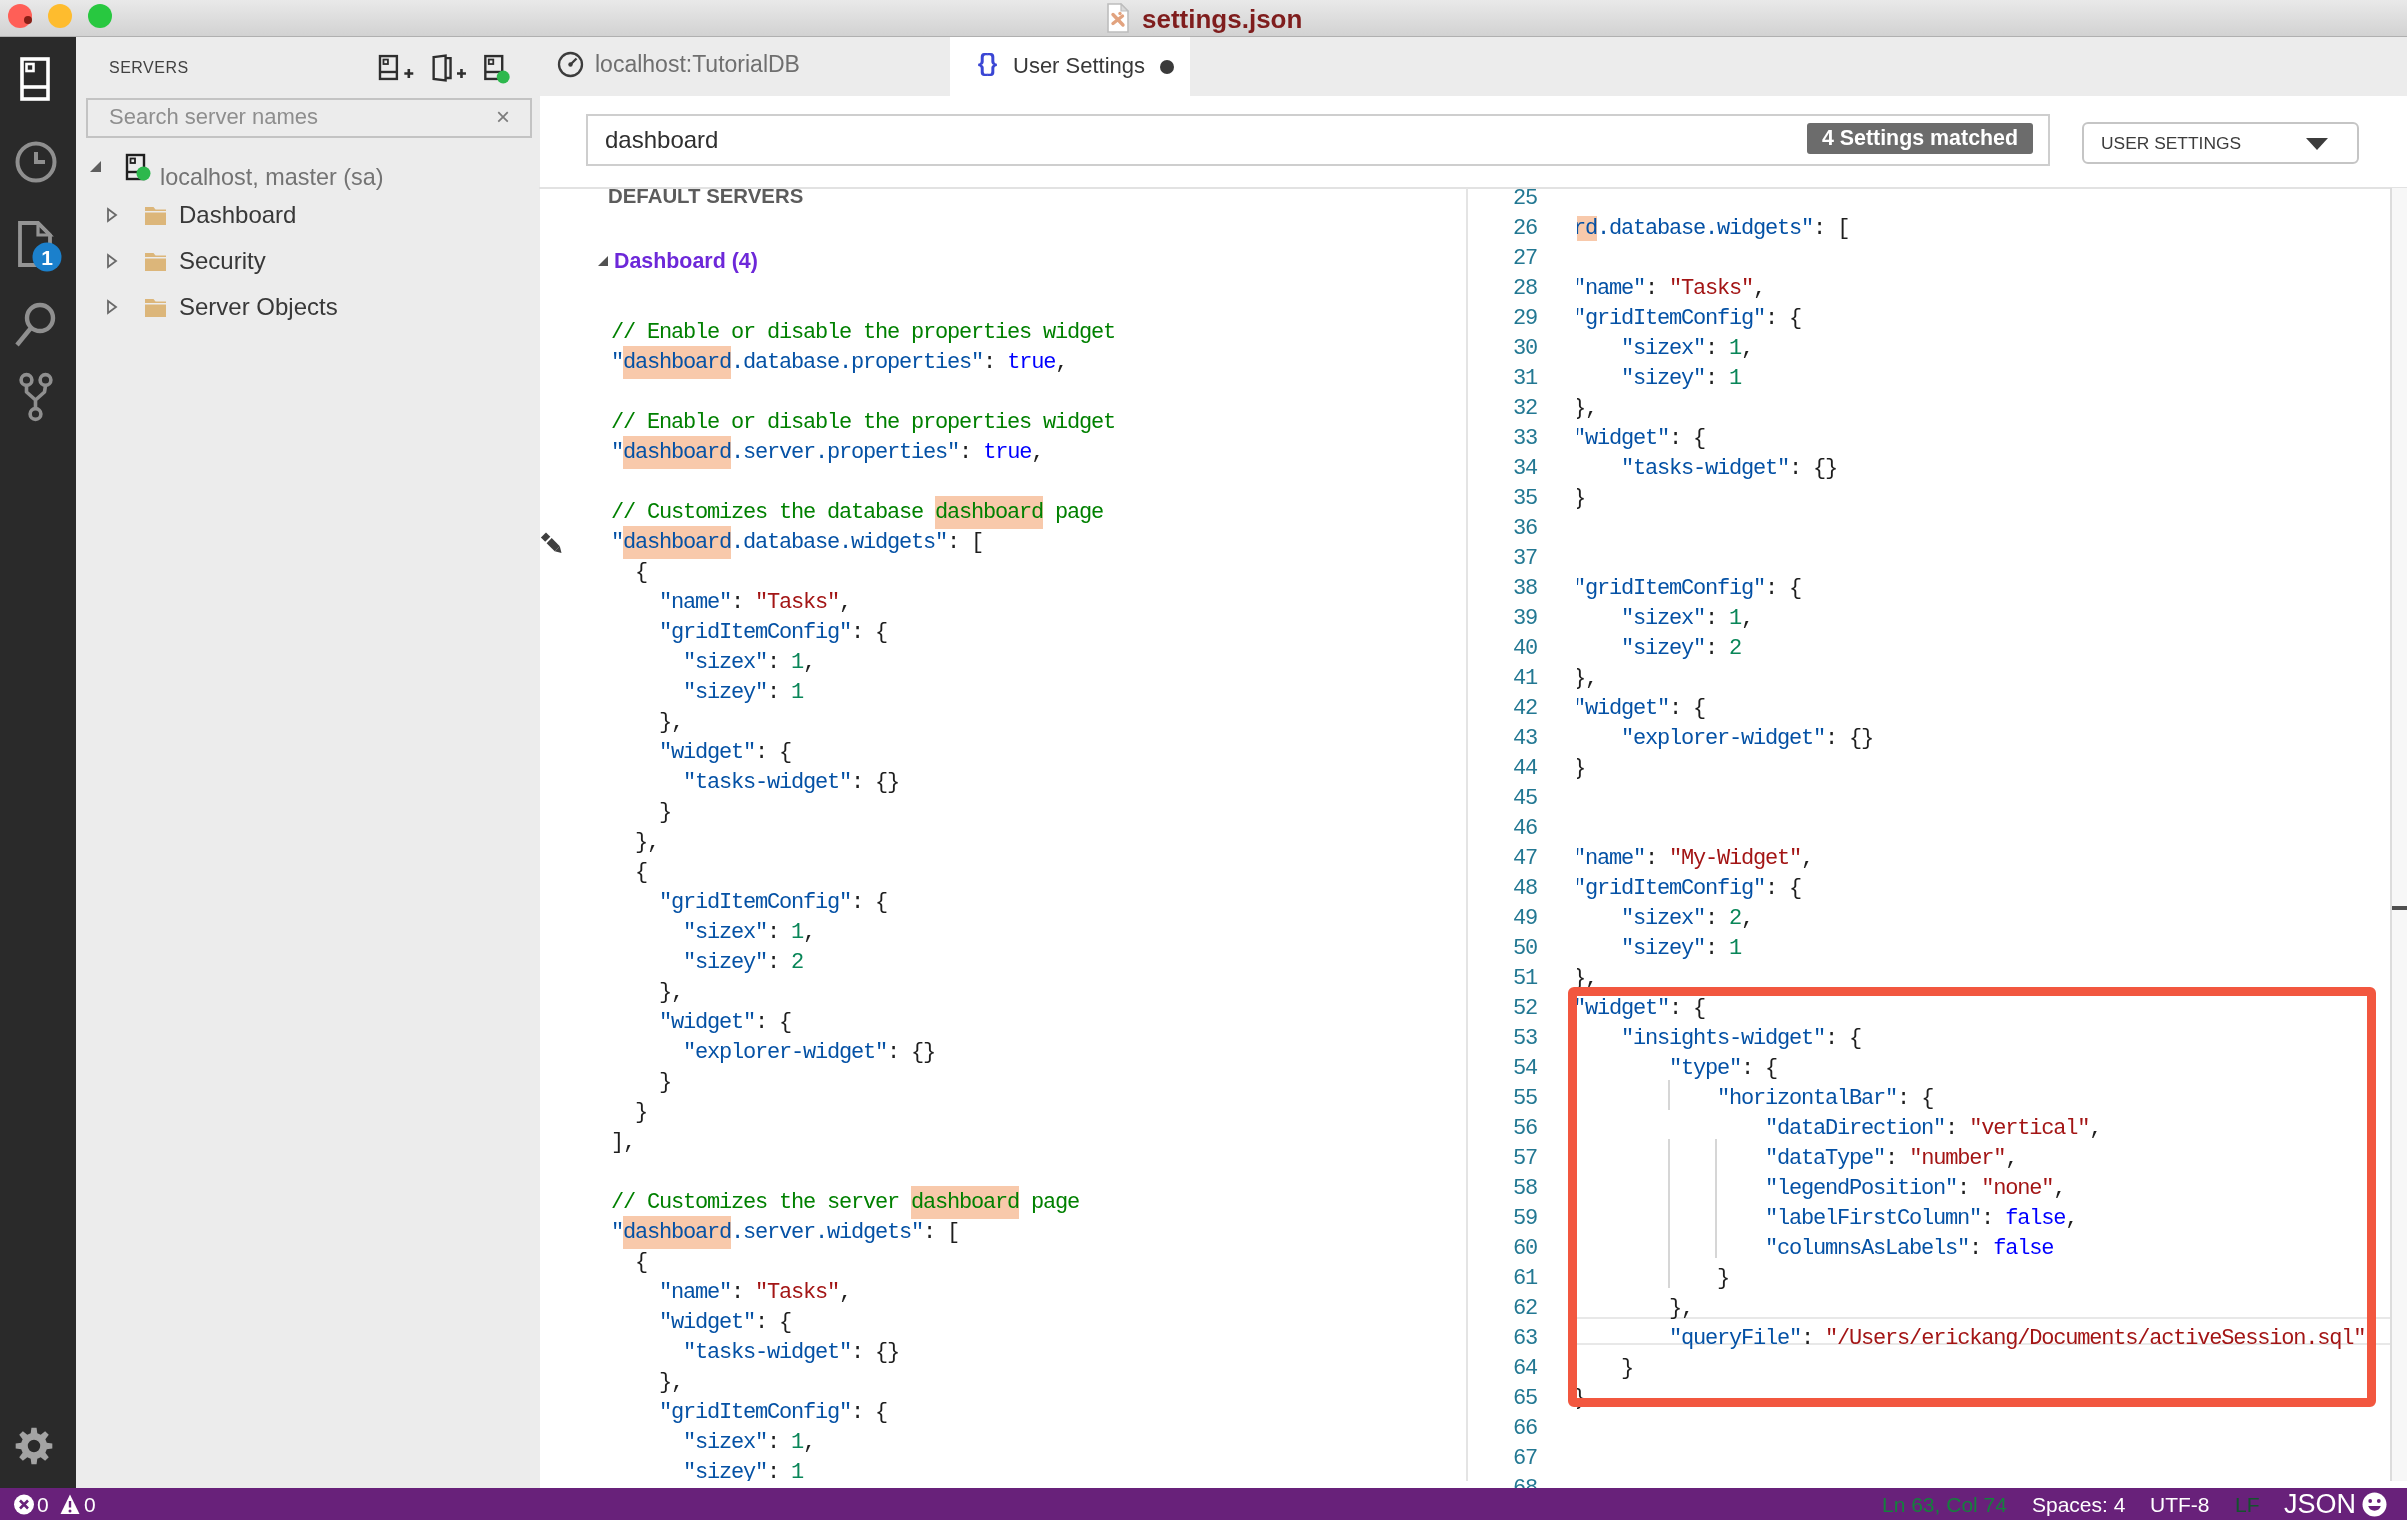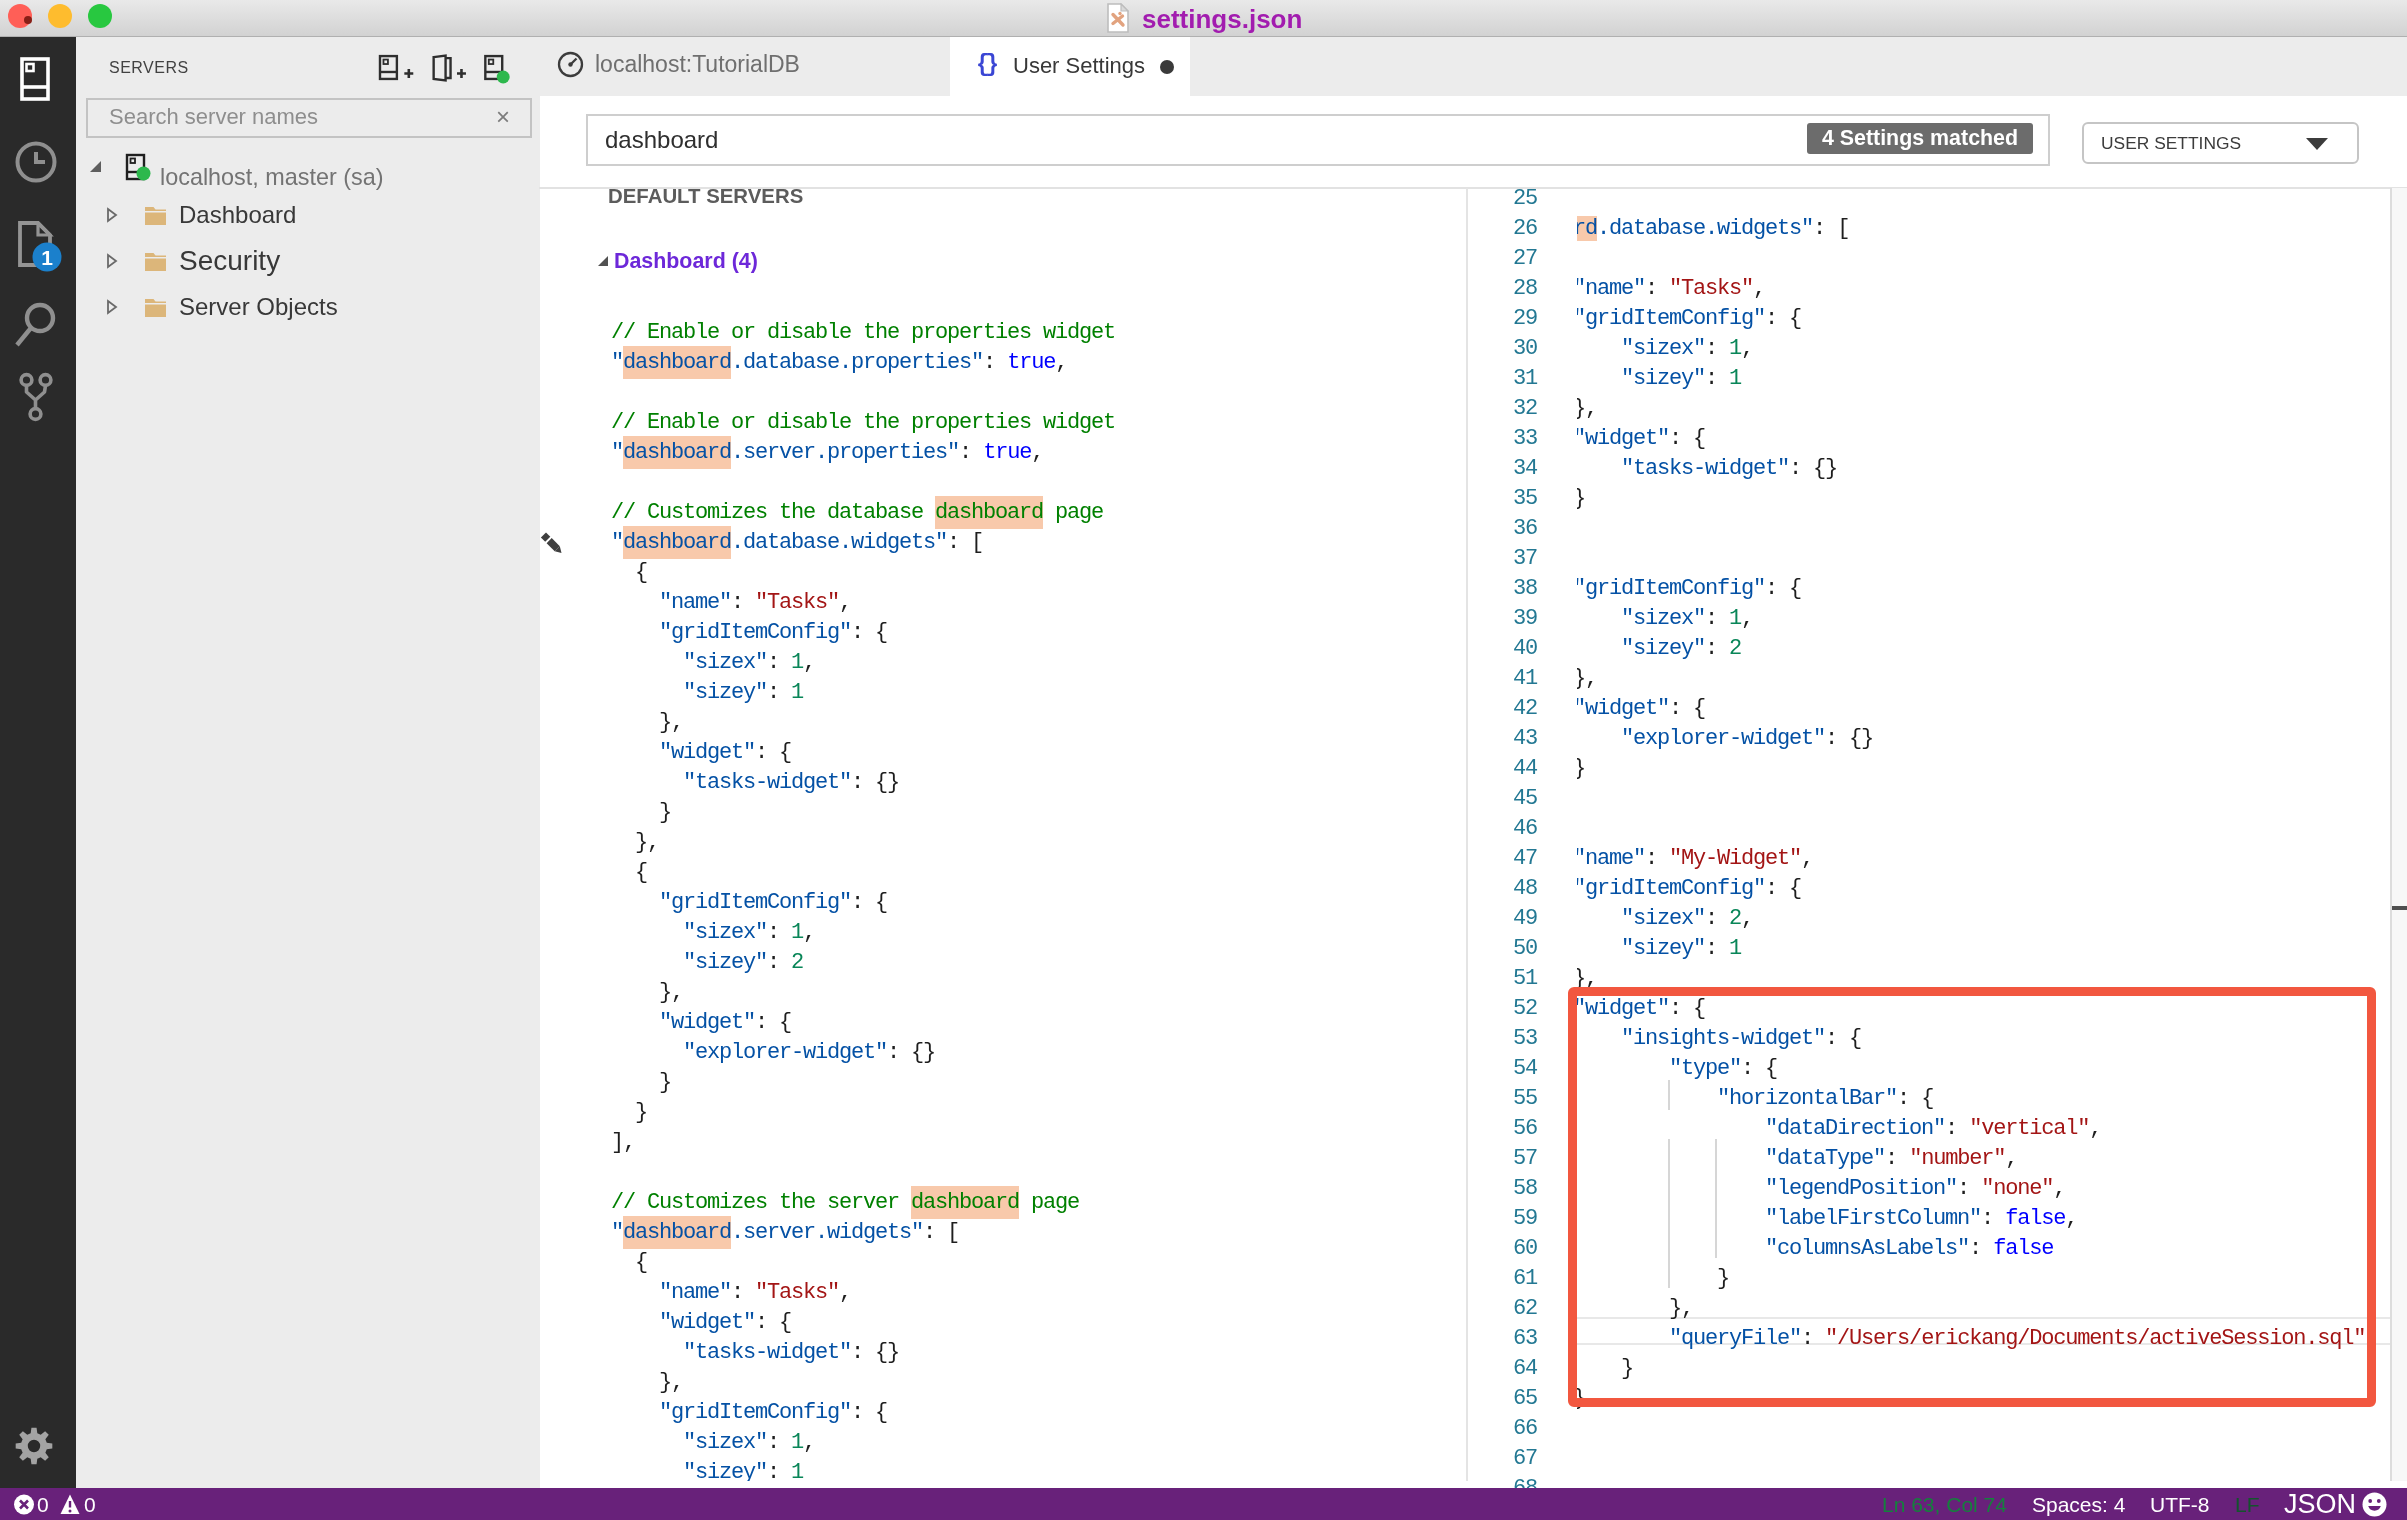--- a/index.html
+++ b/index.html
@@ -14,21 +14,21 @@
     <div class="abs" style="left:16px;top:12px;width:8px;height:8px;border-radius:50%;background:#881f17"></div>
   </div>
 <div class="abs" style="left:48px;top:4px;width:24px;height:24px;border-radius:50%;background:#febc2e"></div>
 <div class="abs" style="left:88px;top:4px;width:24px;height:24px;border-radius:50%;background:#28c840"></div>
 <svg class="abs" style="left:1107px;top:3px" width="22" height="30" viewBox="0 0 22 30">
 <path d="M1 1 h13 l7 7 v21 h-20 z" fill="#fff" stroke="#bdbdbd" stroke-width="1.6"></path>
 <path d="M14 1 l7 7 h-7 z" fill="#dadada" stroke="#bdbdbd" stroke-width="1.2"></path>
 <path d="M6 11.5 l10 10.5 M15.5 13 l-9.5 7.5" stroke="#e2a37f" stroke-width="3.4" stroke-linecap="round" fill="none"></path>
     <circle cx="13" cy="10.5" r="1.7" fill="#e2a37f"></circle>
 </svg>
-<div class="abs" style="left:1142px;top:4px;width:299px;height:30px;line-height:30px;font-size:26px;color:#a21caf;font-weight:600">settings.json</div>
+<div class="abs" style="left:1142px;top:4px;width:299px;height:30px;line-height:30px;font-size:26px;color:#7f1d1d;font-weight:600">settings.json</div>
 <div class="abs" style="left:0;top:37px;width:76px;height:1451px;background:#2a2a2a"></div>
 <svg class="abs" style="left:19px;top:57px" width="32" height="44" viewBox="0 0 32 44">
 <rect x="3" y="2" width="26" height="40" fill="none" stroke="#fff" stroke-width="3.6"></rect>
 <rect x="7.5" y="7" width="7" height="7" fill="none" stroke="#fff" stroke-width="2.6"></rect>
 <line x1="3" y1="30" x2="29" y2="30" stroke="#fff" stroke-width="3.6"></line>
 </svg>
 <svg class="abs" style="left:14px;top:140px" width="44" height="44" viewBox="0 0 44 44">
 <circle cx="22" cy="22" r="18.5" fill="none" stroke="#8f8f8f" stroke-width="4"></circle>
 <path d="M22 12 v10 h9" fill="none" stroke="#8f8f8f" stroke-width="4"></path>
 </svg>
@@ -86,21 +86,21 @@
 <rect x="1" y="7.5" width="21" height="12.5" fill="#dcb67a"></rect>
 </svg>
 <div class="abs" style="left:179px;top:202px;height:26px;line-height:26px;font-size:24px;color:#383838">Dashboard</div>
 <svg class="abs" style="left:106px;top:253px" width="12" height="16" viewBox="0 0 12 16">
     <path d="M2 2 l8 6 -8 6 z" fill="none" stroke="#6a6a6a" stroke-width="1.8"></path>
   </svg>
 <svg class="abs" style="left:144px;top:251px" width="23" height="21" viewBox="0 0 23 21">
 <path d="M1 2 h8.5 l2 2.5 h10.5 v1.5 h-21 z" fill="#dcb67a"></path>
 <rect x="1" y="7.5" width="21" height="12.5" fill="#dcb67a"></rect>
 </svg>
-<div class="abs" style="left:179px;top:248px;height:26px;line-height:26px;font-size:28px;color:#383838">Security</div>
+<div class="abs" style="left:179px;top:248px;height:26px;line-height:26px;font-size:24px;color:#383838">Security</div>
 <svg class="abs" style="left:106px;top:299px" width="12" height="16" viewBox="0 0 12 16">
     <path d="M2 2 l8 6 -8 6 z" fill="none" stroke="#6a6a6a" stroke-width="1.8"></path>
   </svg>
 <svg class="abs" style="left:144px;top:297px" width="23" height="21" viewBox="0 0 23 21">
 <path d="M1 2 h8.5 l2 2.5 h10.5 v1.5 h-21 z" fill="#dcb67a"></path>
 <rect x="1" y="7.5" width="21" height="12.5" fill="#dcb67a"></rect>
 </svg>
 <div class="abs" style="left:179px;top:294px;height:26px;line-height:26px;font-size:24px;color:#383838">Server Objects</div>
 <div class="abs" style="left:539px;top:37px;width:1869px;height:59px;background:#ececec"></div>
 <div class="abs" style="left:950px;top:37px;width:240px;height:59px;background:#fff"></div>

